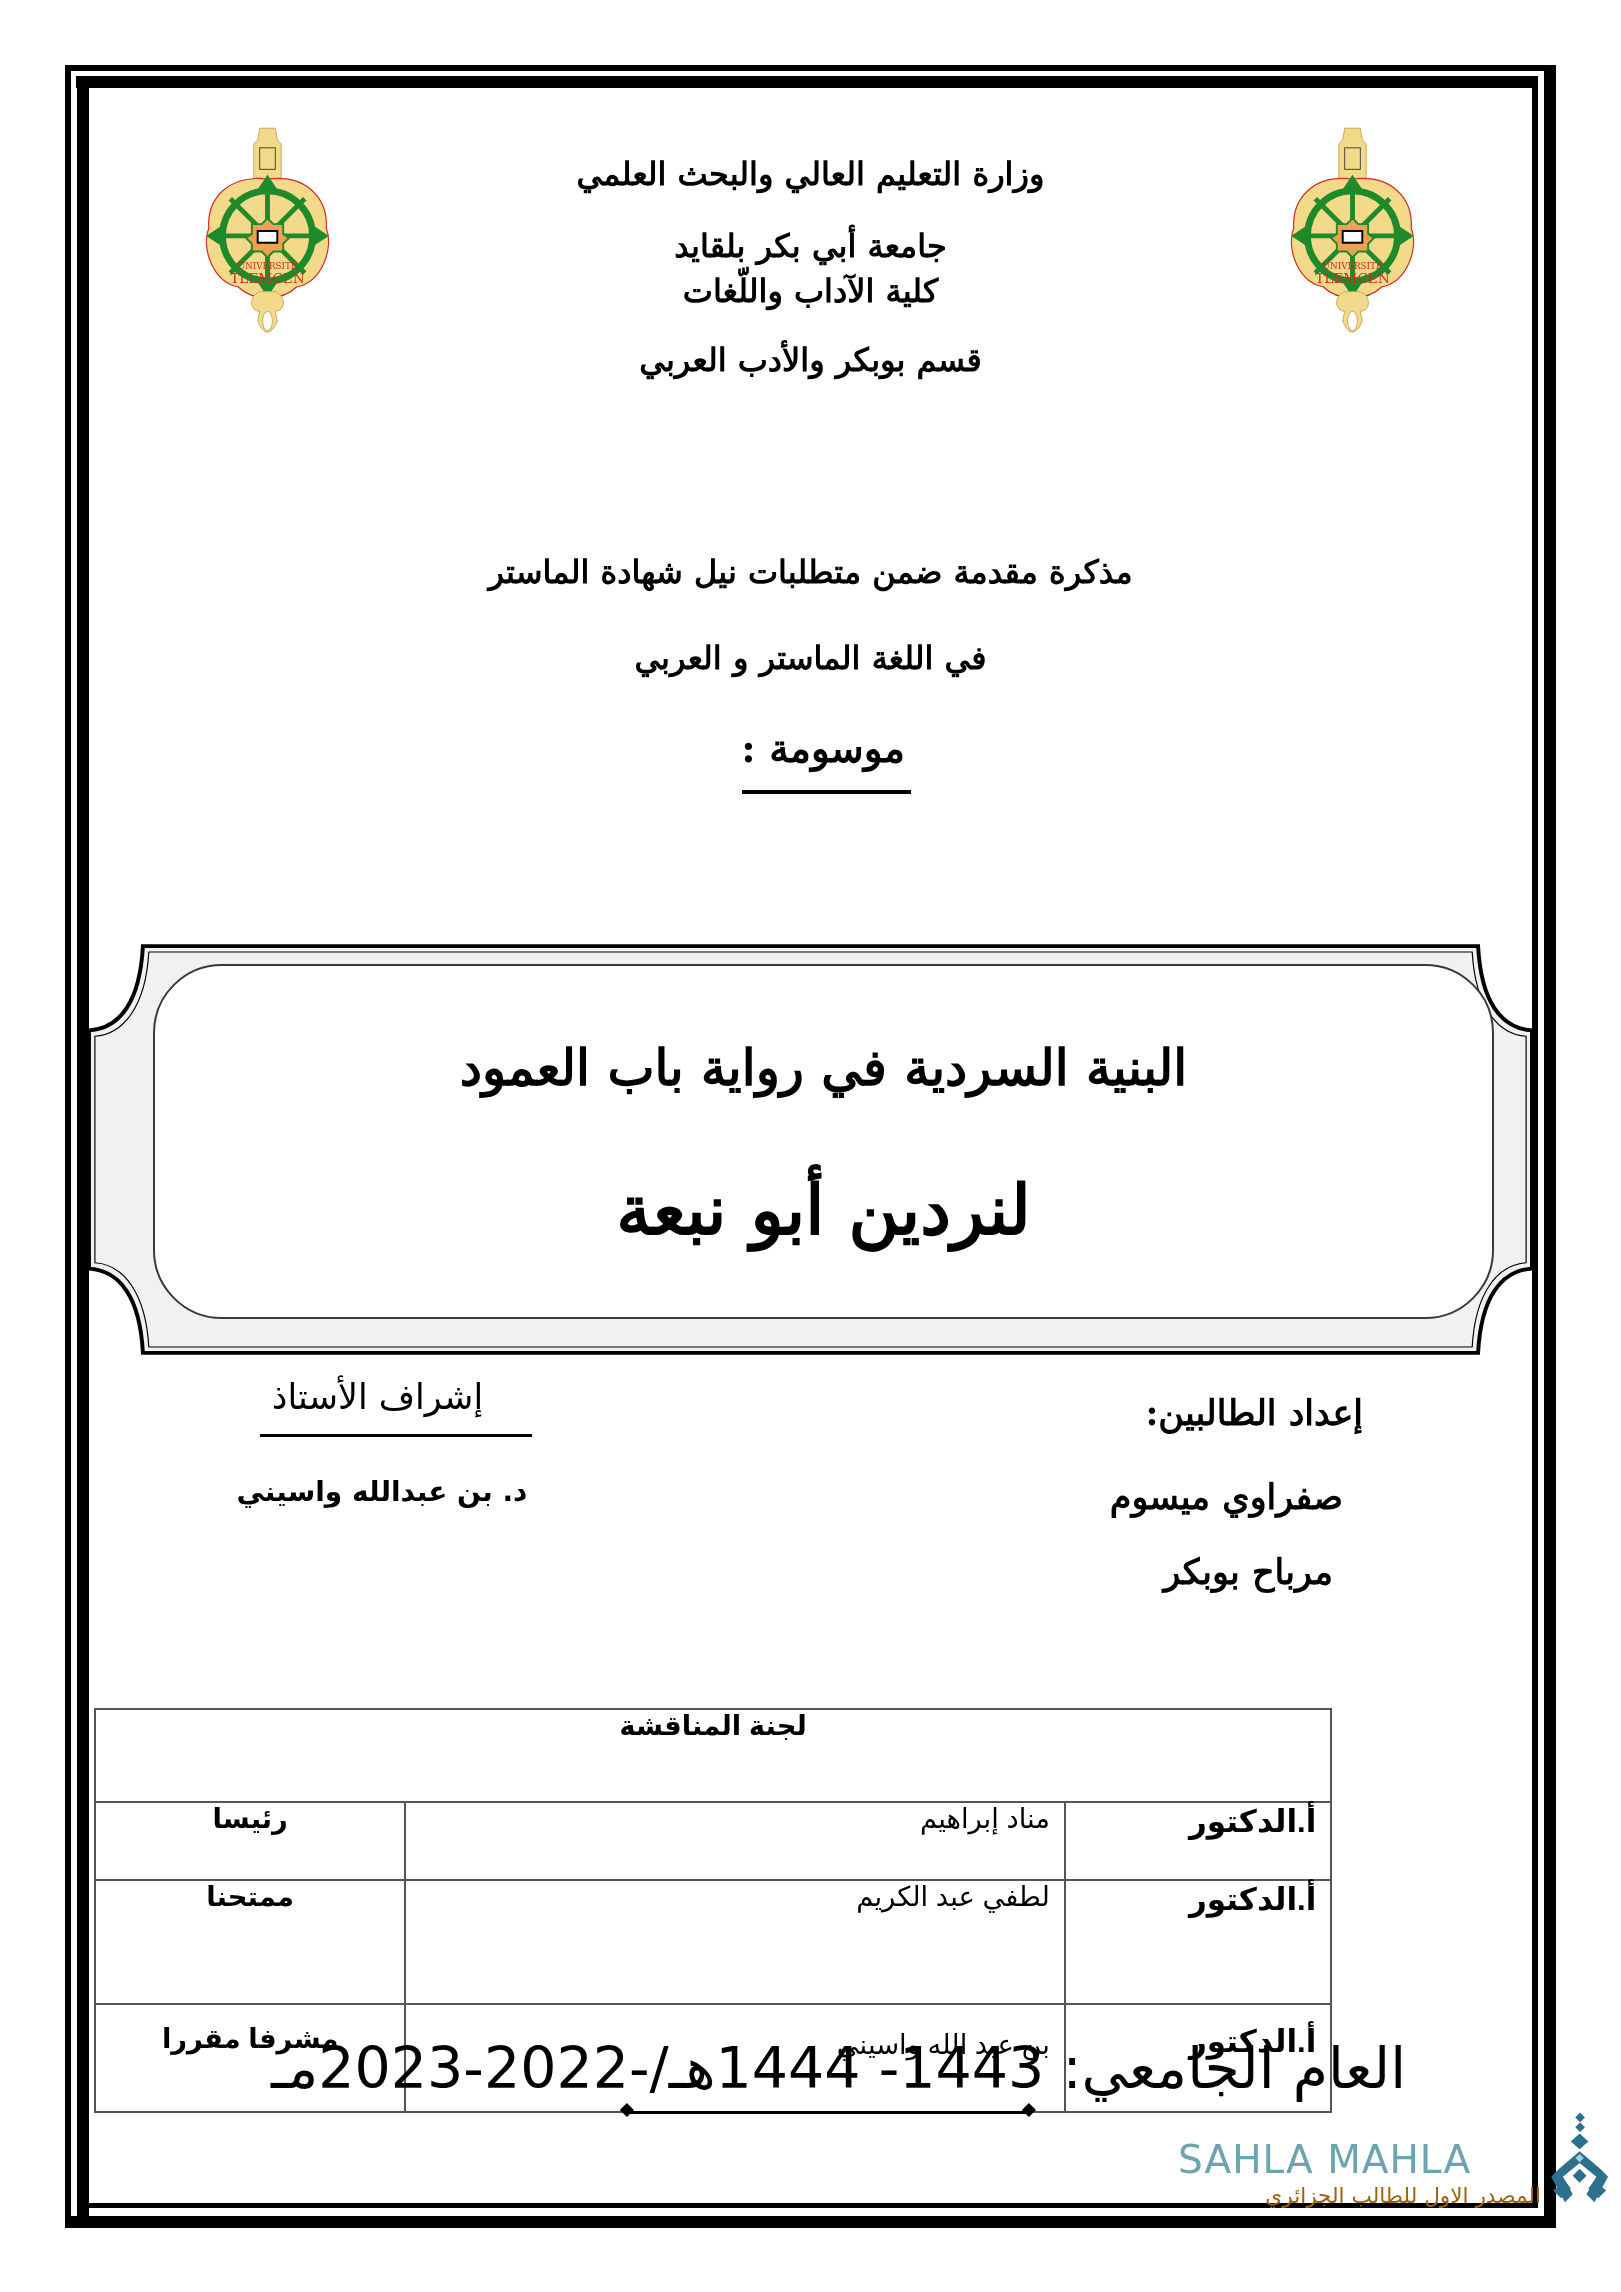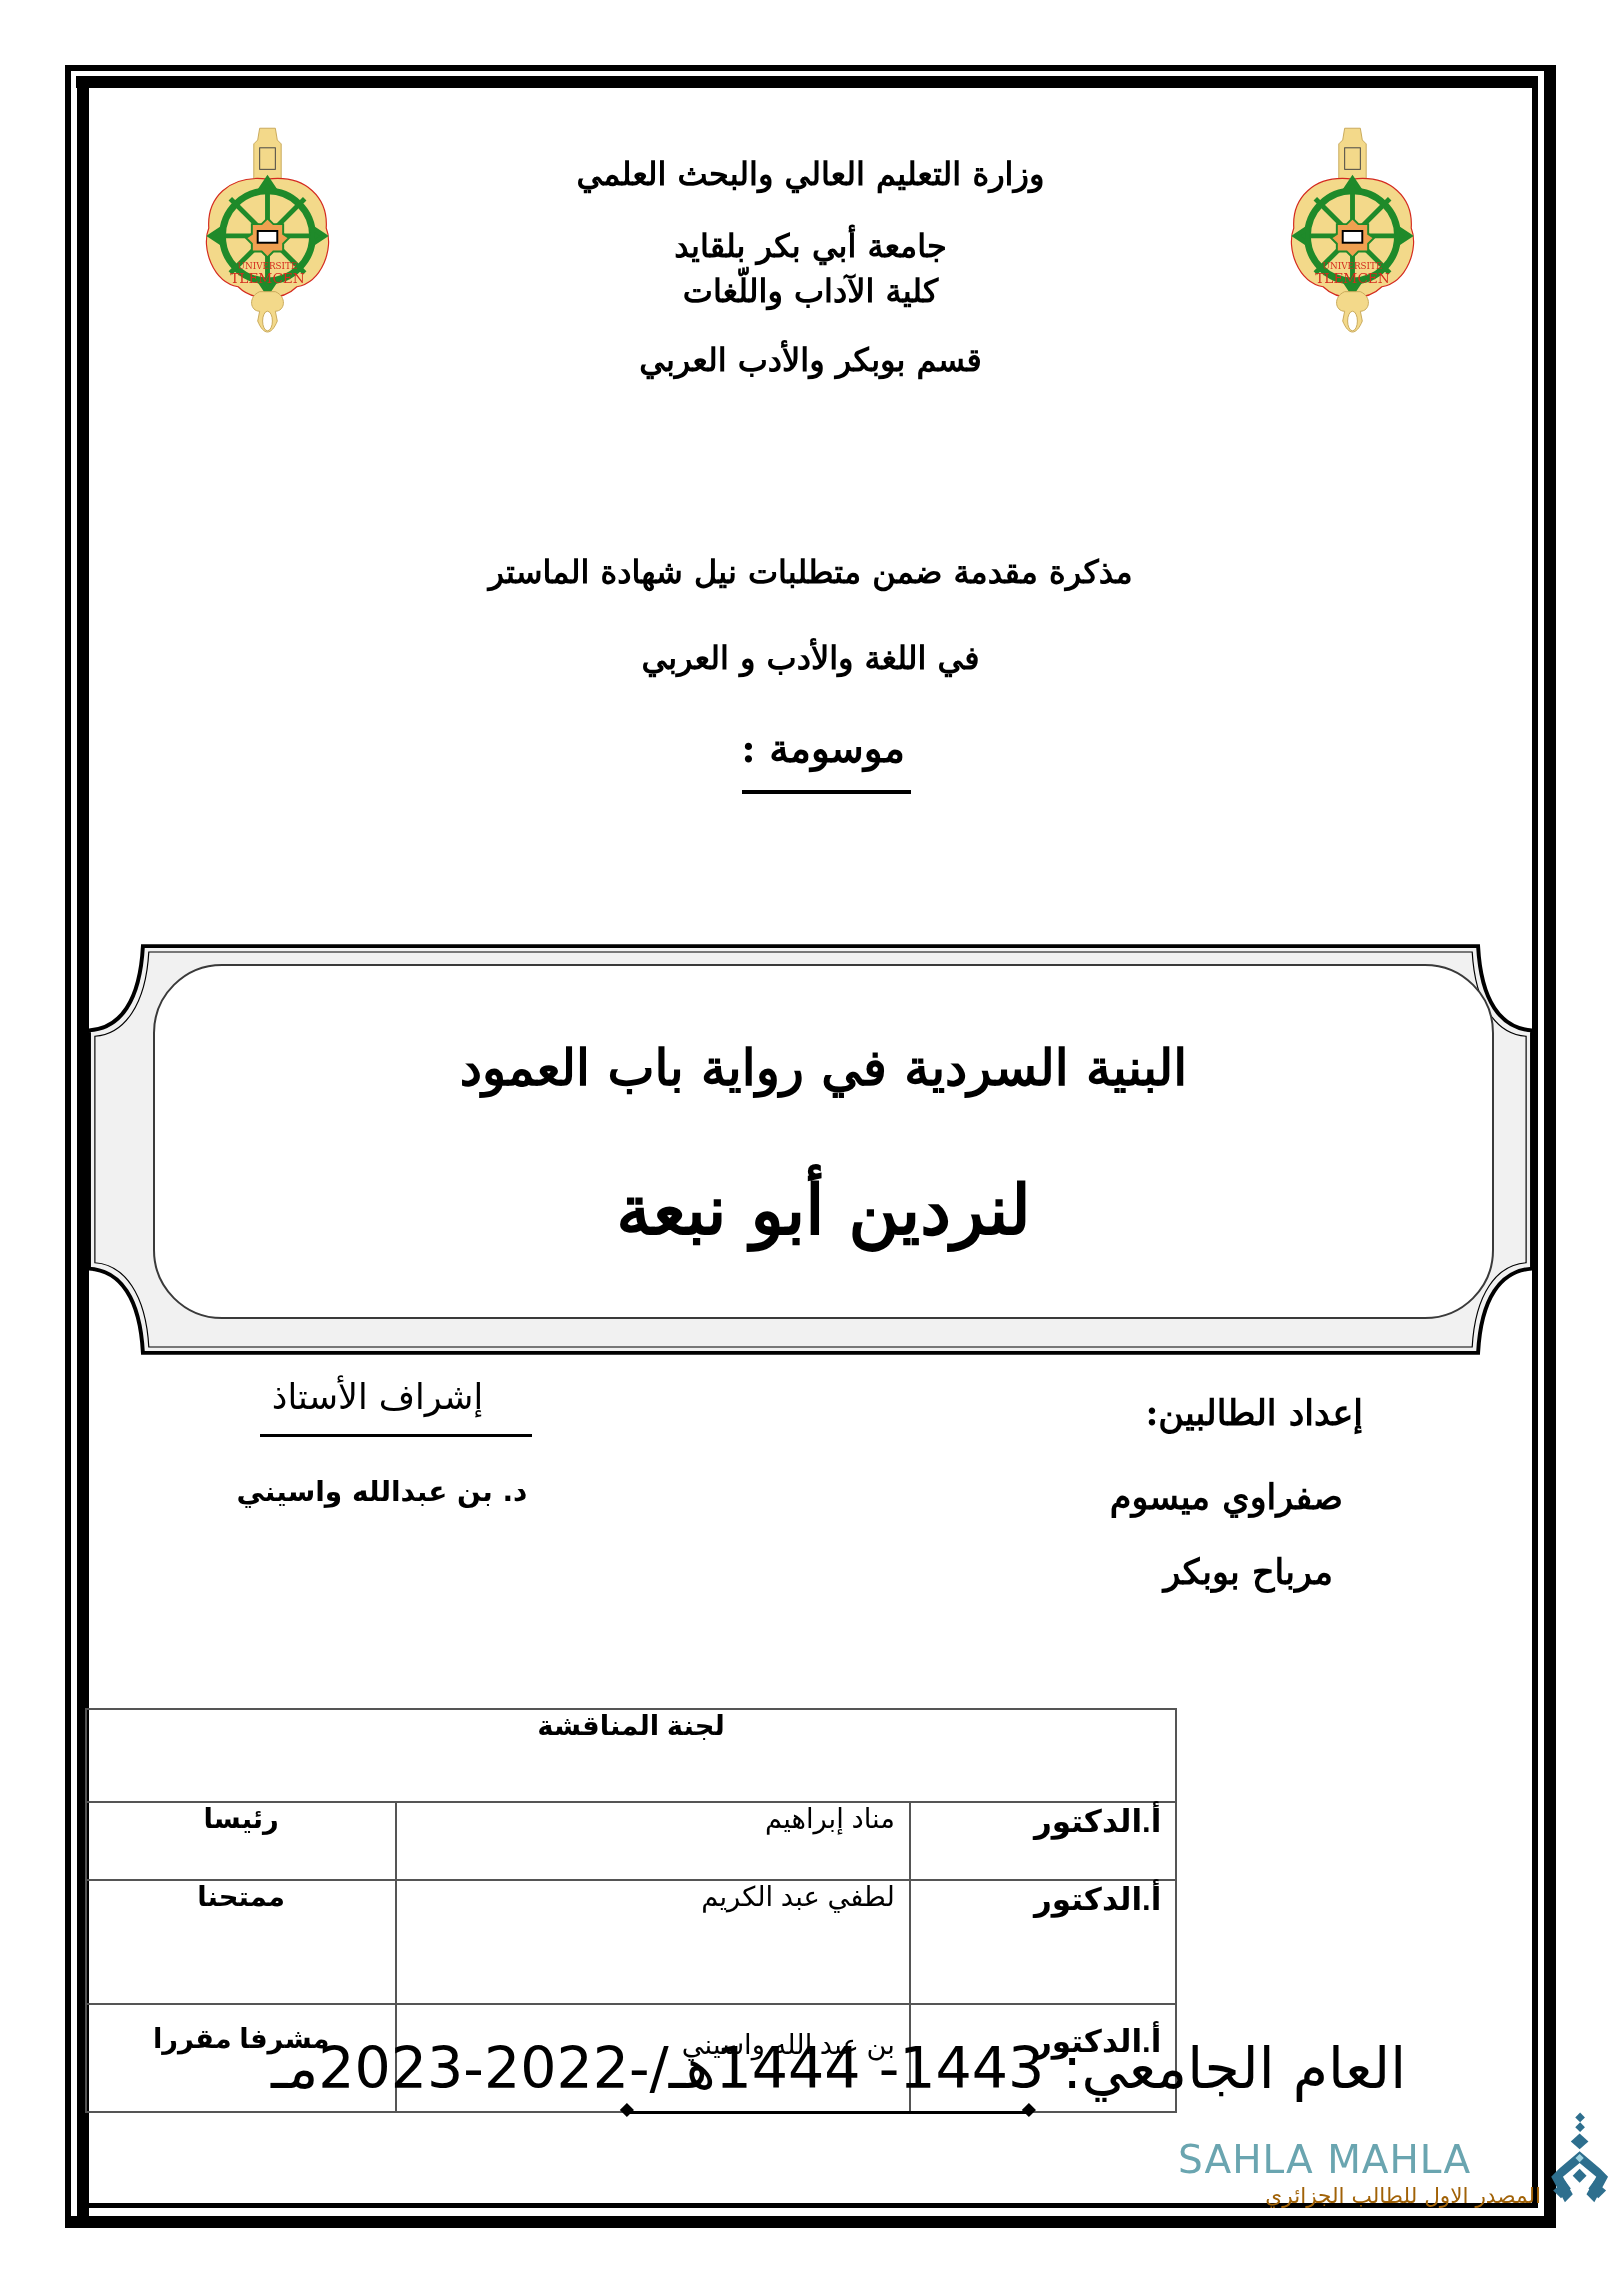--- a/index.html
+++ b/index.html
@@ -39,21 +39,21 @@
 
   .students-label { left: 1000px; top: 1392px; width: 363px; text-align: right;
                     font-size: 35px; font-weight: bold; }
   .student { font-size: 35px; font-weight: bold; text-align: right; }
   .supervisor-label { left: 216px; top: 1377px; width: 323px; text-align: center;
                       font-family: "DejaVu Sans", "Liberation Sans", sans-serif; font-size: 35px; }
   .supervisor-ul { left: 260px; top: 1434px; width: 272px; height: 2.9px; background:#000; }
   .supervisor-name { left: 196px; top: 1475px; width: 372px; text-align: center;
                      font-size: 28px; font-weight: bold; font-family: "DejaVu Sans", "Liberation Sans", sans-serif; }
 
-  table.committee { position: absolute; left: 85px; top: 1708px; width: 1092px;
+  table.committee { position: absolute; left: 94px; top: 1708px; width: 1238px;
                     border-collapse: collapse; font-family: "Liberation Sans", "DejaVu Sans", sans-serif; }
   table.committee td { border: 2px solid #555; padding: 0 13.7px; font-size: 27.4px; vertical-align: top; }
   .c-head td { height: 91px; text-align: center; font-weight: bold; font-size: 33px; vertical-align: middle; }
   .c-role { width: 281px; text-align: center; font-weight: bold; }
   .c-name { text-align: right; }
   .c-title { width: 237px; text-align: right; font-weight: bold; font-size: 31px !important; margin-top: 10px; }
 
   .year { left: 265px; top: 2039px; width: 1147px; text-align: center;
           font-family: "DejaVu Sans", "Liberation Sans", sans-serif; font-size: 57px; line-height: 59px; }
   .year-ul { left: 627px; top: 2111px; width: 402px; height: 2.9px; background:#000; }
@@ -129,21 +129,21 @@
     <ellipse cx="70" cy="205" rx="5" ry="10" fill="#fff" stroke="#c9a95a"></ellipse>
   </g>
 </svg>
 
 <div class="abs center-line rtl hdr" style="top:155px">وزارة التعليم العالي والبحث العلمي</div>
 <div class="abs center-line rtl hdr" style="top:227px">جامعة أبي بكر بلقايد</div>
 <div class="abs center-line rtl hdr" style="top:272px">كلية  الآداب واللّغات</div>
 <div class="abs center-line rtl hdr" style="top:341px">قسم بوبكر والأدب العربي</div>
 
 <div class="abs center-line rtl sub" style="top:553px">مذكرة مقدمة ضمن متطلبات نيل شهادة الماستر</div>
-<div class="abs center-line rtl sub" style="top:639px">في اللغة والأدب و العربي</div>
+<div class="abs center-line rtl sub" style="top:639px">في اللغة الماستر و العربي</div>
 <div class="abs mawsouma rtl">موسومة :</div>
 <div class="abs mawsouma-ul"></div>
 
 <svg class="abs title-frame" viewBox="0 0 1472 423">
   <path d="M55 4 L1417 4 C1420 60 1440 88 1472 90 L1472 333 C1440 335 1420 363 1417 419 L55 419 C52 363 32 335 0 333 L0 90 C32 88 52 60 55 4 Z" fill="#f1f1f1" stroke="#000" stroke-width="4"></path>
   <path d="M61 10 L1411 10 C1414 64 1436 94 1466 96 L1466 327 C1436 329 1414 359 1411 413 L61 413 C58 359 36 329 6 327 L6 96 C36 94 58 64 61 10 Z" fill="none" stroke="#000" stroke-width="1.2"></path>
 </svg>
 <div class="abs title-box"></div>
 <div class="abs title-l1 rtl">البنية السردية في رواية باب العمود</div>
 <div class="abs title-l2 rtl">لنردين أبو نبعة</div>

